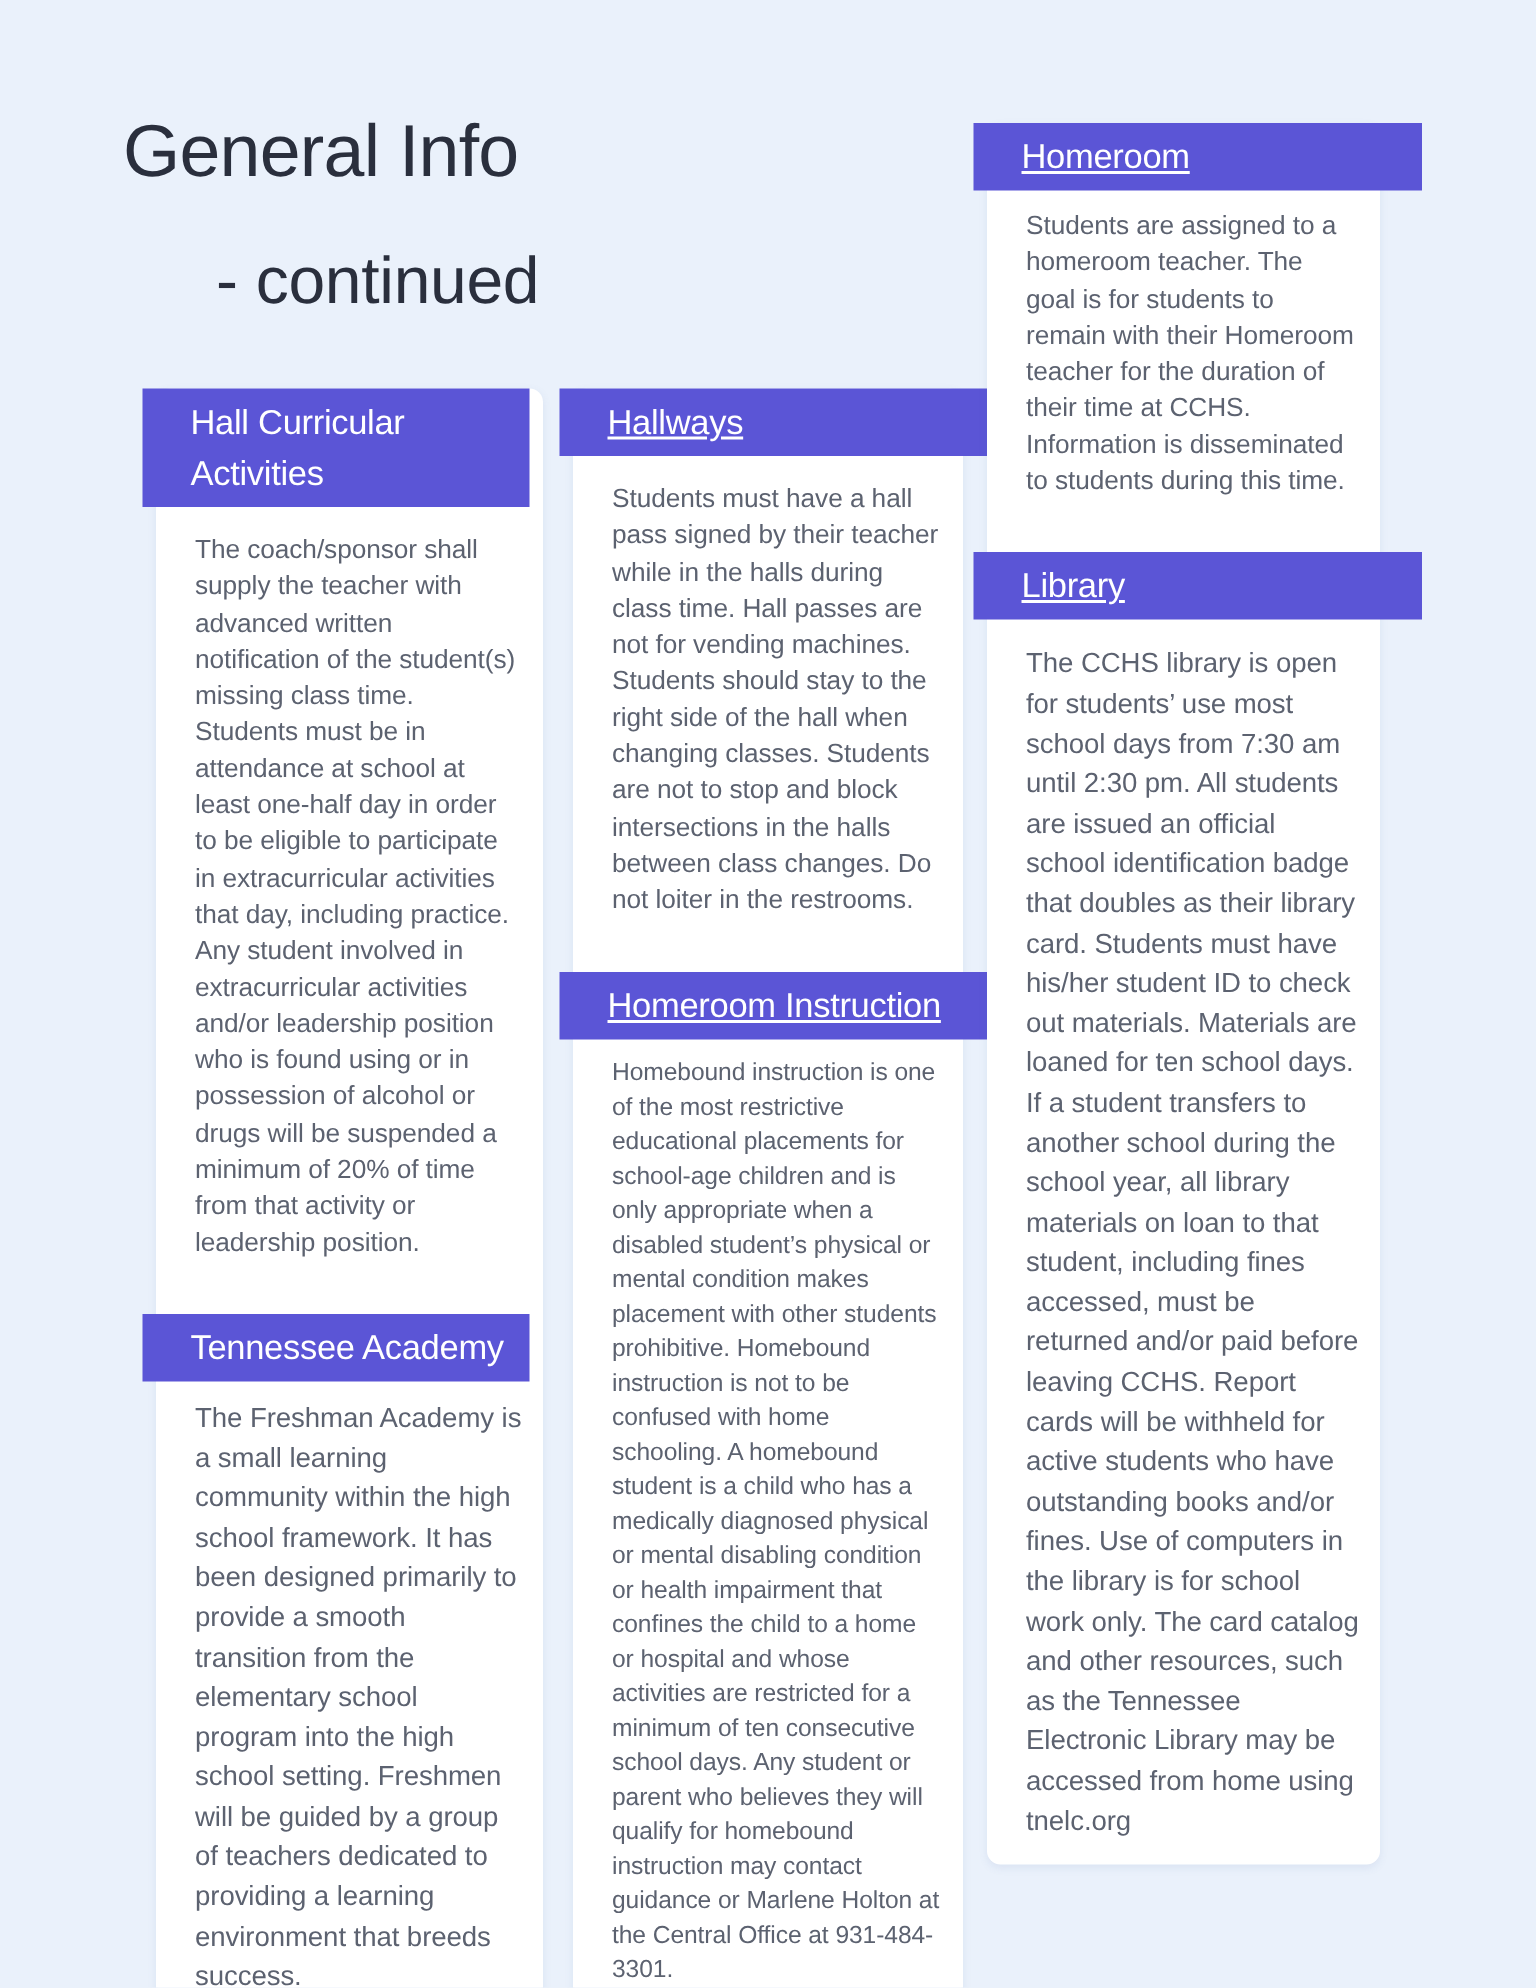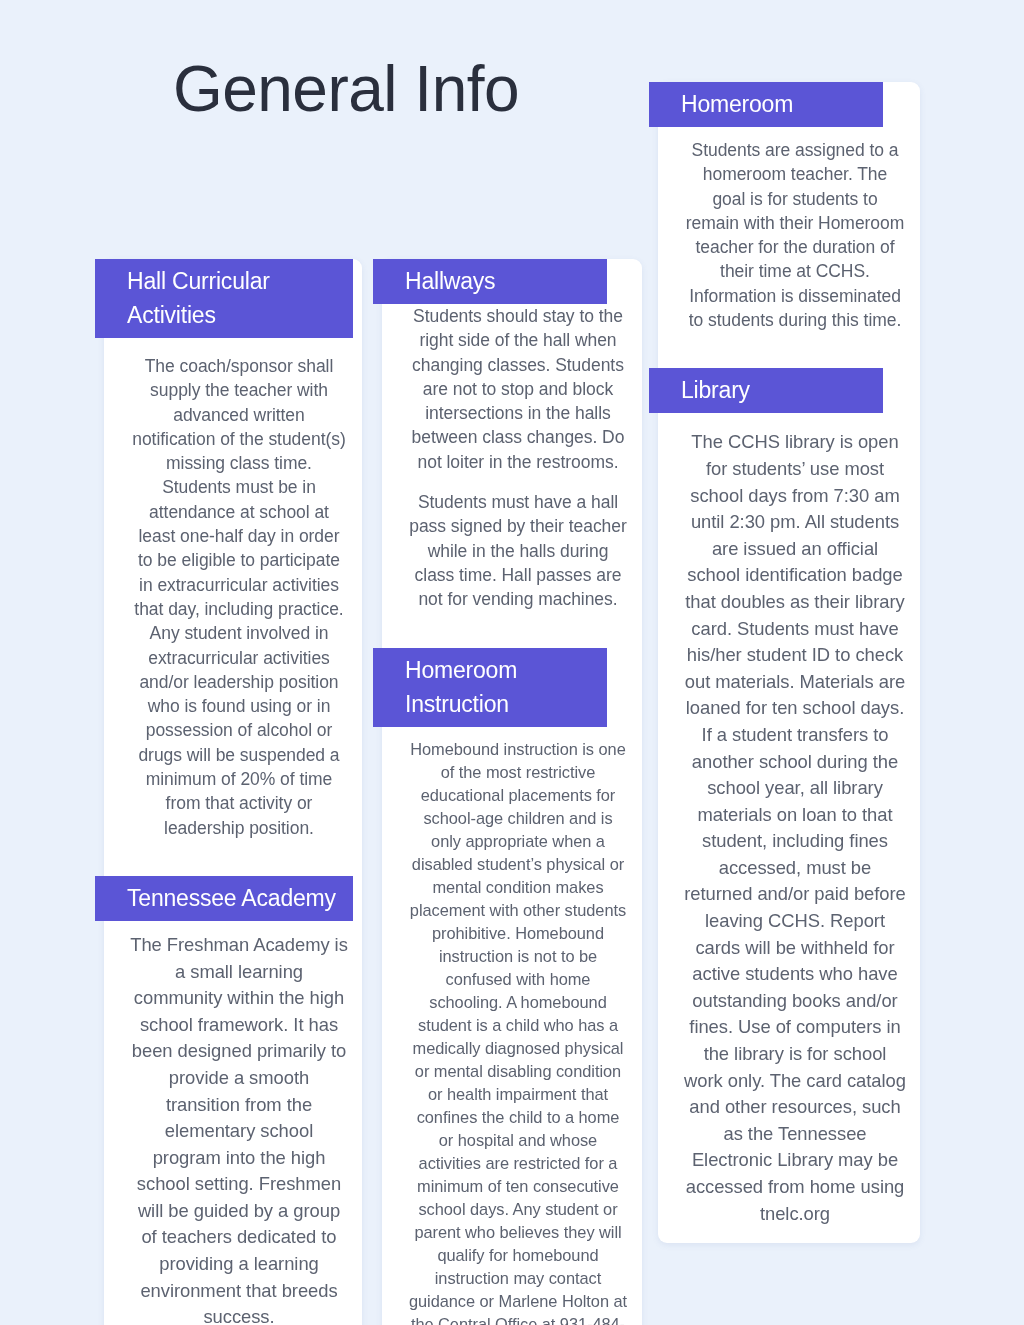--- a/index.html
+++ b/index.html
@@ -16,28 +16,27 @@
   }
 
   
   .title-block {
     position: absolute;
     left: 66px;
     top: 46px;
     width: 560px;
   }
   .page-title {
-    font-size: 64px;
+    font-size: 49px;
     line-height: 78px;
     font-weight: 400;
     color: #2a2f3d;
     letter-spacing: -0.5px;
-    margin: 4px;
+    margin: 16px;
     font-family: "Liberation Sans", sans-serif;
-    text-align: center;
   }
   .page-subtitle {
     font-size: 44px;
     line-height: 52px;
     font-weight: 400;
     color: #2a2f3d;
     margin: 22px 0 0 78px;
     letter-spacing: -0.2px;
   }
 
@@ -69,49 +68,49 @@
     line-height: 34px;
     font-weight: 400;
     padding: 5px 10px 6px 32px;
     position: relative;
     left: -9px;
     width: 258px;
     box-sizing: border-box;
     letter-spacing: -0.2px;
     margin-top: 20px;
   }
-  .sec-head.wide  { width: 234px; }
+  .sec-head.wide  { width: 299px; text-decoration: underline; }
   .sec-head.first { margin-top: 14px; }
 
   
   p.para {
     margin: 0;
     font-size: 17.5px;
     line-height: 24.3px;
     color: #5c6270;
     letter-spacing: -0.05px;
-    text-align: center;
   }
   p.para.small {
     font-size: 16.4px;
     line-height: 23px;
   }
   p.para.lg {
     font-size: 18.4px;
     line-height: 26.6px;
   }
   .pad-t { padding-top: 16px; }
   .pad-t-sm { padding-top: 11px; }
   .indent { padding-left: 10px; }
 </style>
 </head>
 <body>
 
 <div class="title-block">
   <div class="page-title">General Info</div>
+  <div class="page-subtitle">- continued</div>
 </div>
 
 <div class="col col-left">
 
   <div class="card">
     <div class="sec-head first">Hall Curricular Activities</div>
     <div class="card-body">
       <p class="para pad-t indent">The coach/sponsor shall supply the teacher with advanced written notification of the student(s) missing class time. Students must be in attendance at school at least one-half day in order to be eligible to participate in extracurricular activities that day, including practice. Any student involved in extracurricular activities and/or leadership position who is found using or in possession of alcohol or drugs will be suspended a minimum of 20% of time from that activity or leadership position.</p>
     </div>
 
@@ -121,22 +120,22 @@
     </div>
   </div>
 
 </div>
 
 <div class="col col-mid">
 
   <div class="card">
     <div class="sec-head first wide">Hallways</div>
     <div class="card-body">
+      <p class="para pad-t indent">Students must have a hall pass signed by their teacher while in the halls during class time. Hall passes are not for vending machines.</p>
       <p class="para indent">Students should stay to the right side of the hall when changing classes. Students are not to stop and block intersections in the halls between class changes. Do not loiter in the restrooms.</p>
-      <p class="para pad-t indent">Students must have a hall pass signed by their teacher while in the halls during class time. Hall passes are not for vending machines.</p>
     </div>
 
     <div class="sec-head wide">Homeroom Instruction</div>
     <div class="card-body">
       <p class="para small pad-t-sm indent">Homebound instruction is one of the most restrictive educational placements for school-age children and is only appropriate when a disabled student’s physical or mental condition makes placement with other students prohibitive. Homebound instruction is not to be confused with home schooling. A homebound student is a child who has a medically diagnosed physical or mental disabling condition or health impairment that confines the child to a home or hospital and whose activities are restricted for a minimum of ten consecutive school days. Any student or parent who believes they will qualify for homebound instruction may contact guidance or Marlene Holton at the Central Office at 931-484-3301.</p>
     </div>
   </div>
 
 </div>
 

